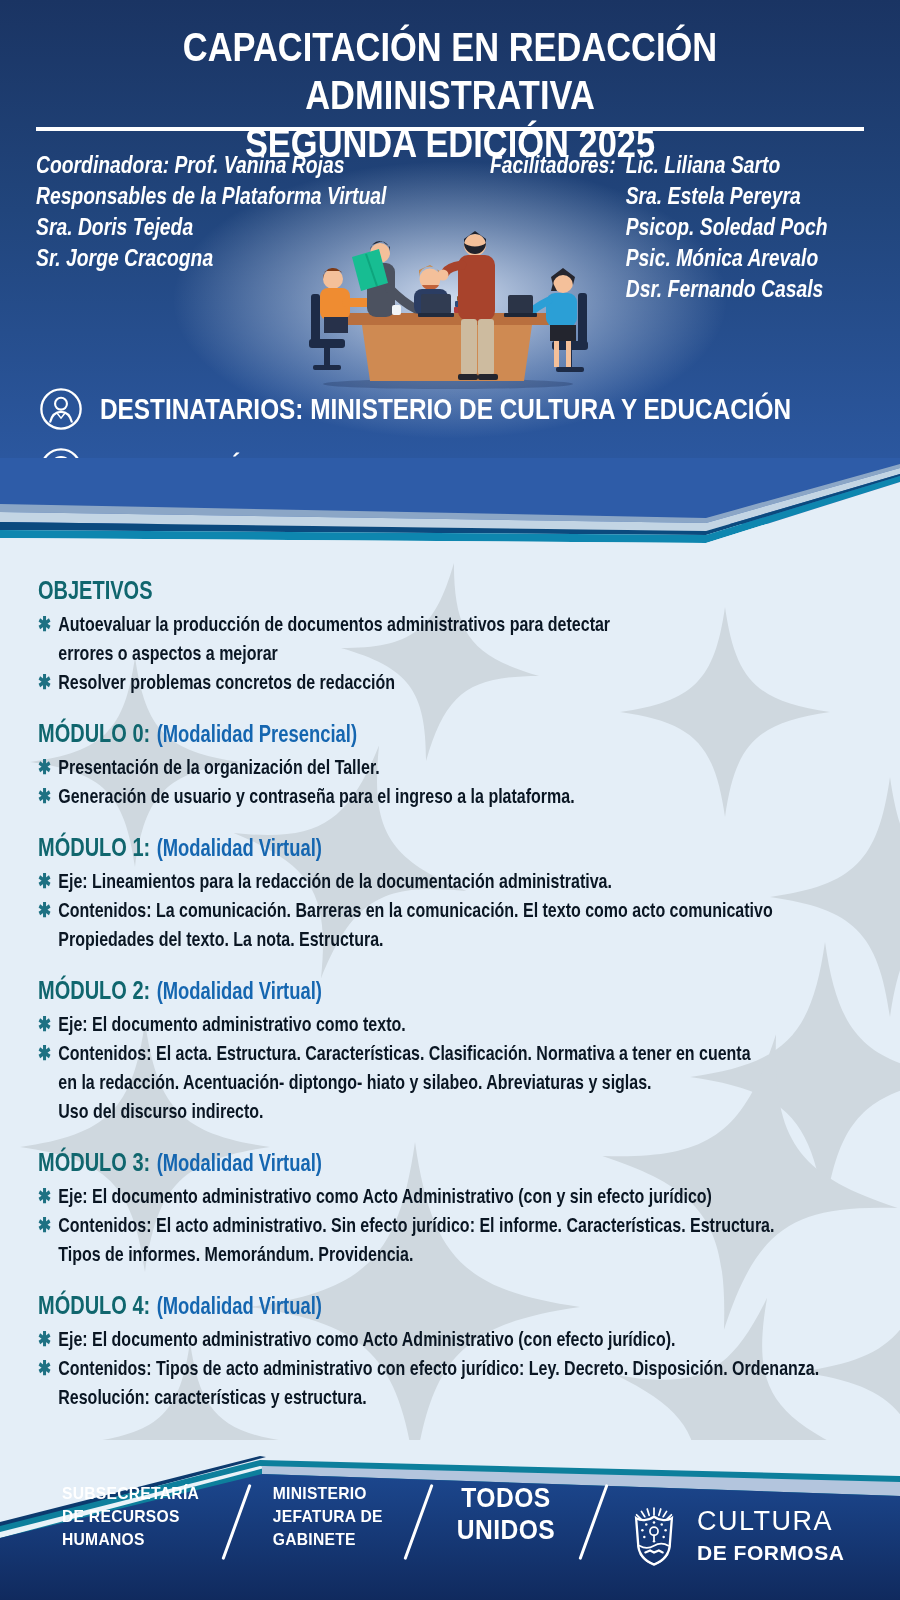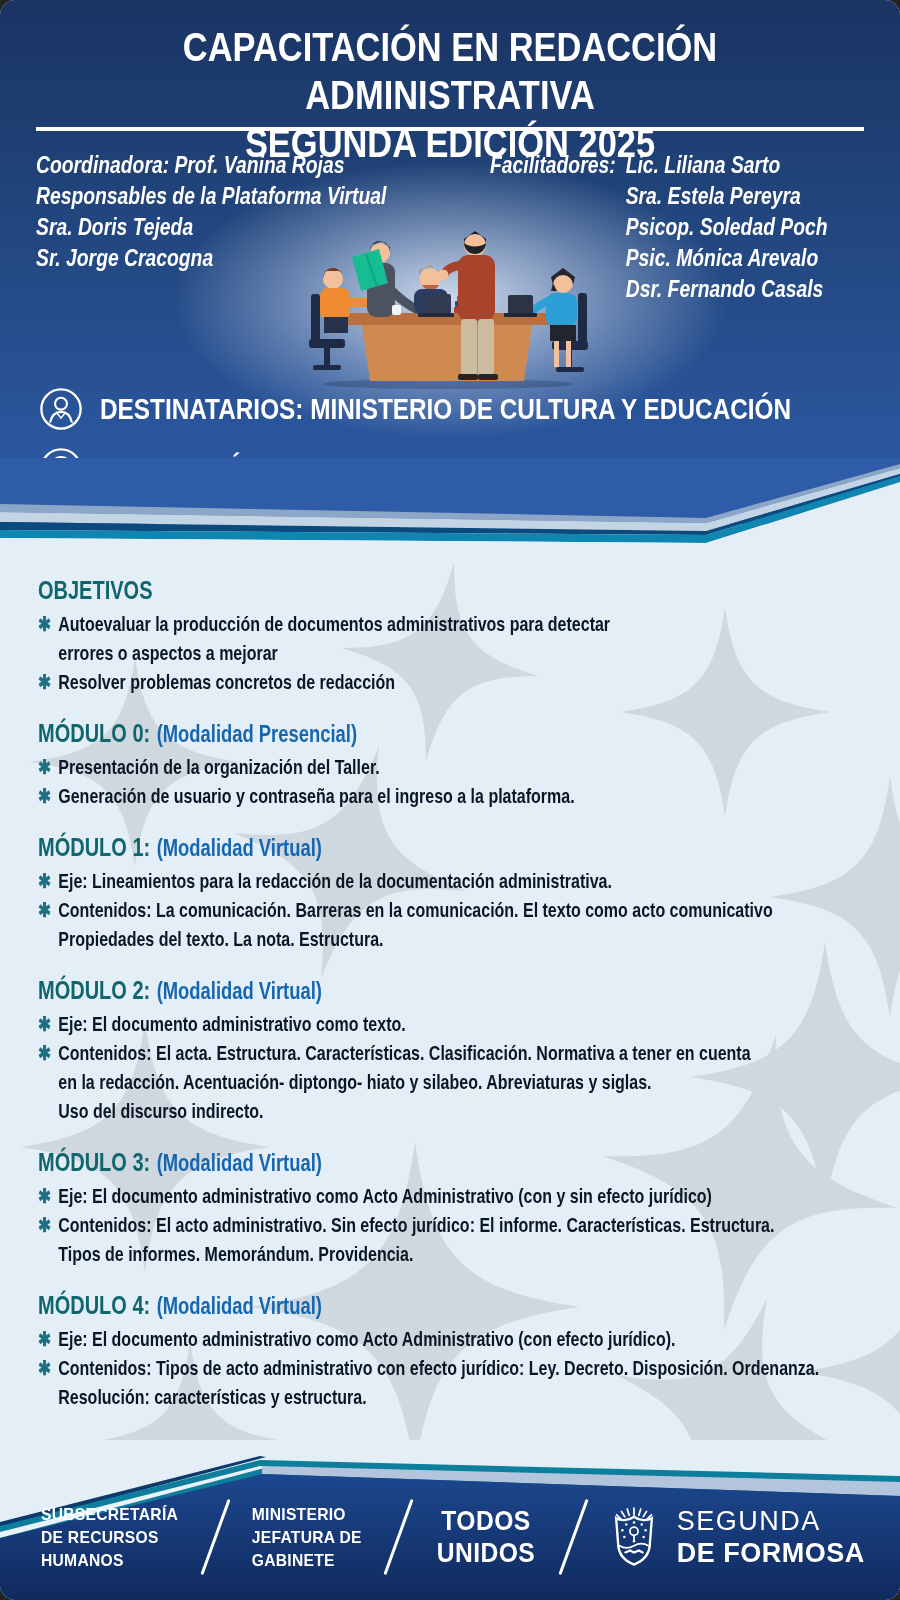--- a/index.html
+++ b/index.html
@@ -1,18 +1,18 @@
 <!DOCTYPE html>
 <html><head>
 <meta charset="utf-8">
 <style>
   html,body { margin:0; padding:0; background:#222; }
   .poster {
     position:relative; width:900px; height:1600px; overflow:hidden;
-    background:#e4eef7; font-family:"Liberation Sans", sans-serif;border-radius:15px;
+    background:#e4eef7; font-family:"Liberation Sans", sans-serif;
     -webkit-font-smoothing:antialiased;
   }
   
   .header-bg {
     position:absolute; left:0; top:0; width:900px; height:524px;
     background:linear-gradient(180deg,#1a3463 0%, #21457c 40%, #2e5ca8 100%);
   }
   .glow {
     position:absolute; left:170px; top:160px; width:560px; height:280px;
     background:radial-gradient(ellipse at center, rgba(235,243,255,.85) 0%, rgba(235,243,255,.35) 40%, rgba(235,243,255,0) 70%);
@@ -58,28 +58,28 @@
     position:relative; padding-left:26px; font-size:20.5px; font-weight:bold;
     color:#0a1623; line-height:29px; white-space:pre-line;
   }
   .bullet-marker {
     position:absolute; left:0; top:1px; color:#1e7183; font-size:20px; font-weight:bold;
   }
   
   .footer-svg { position:absolute; left:0; top:1440px; width:900px; height:160px; display:block; }
   .footer-content {
     position:absolute; left:0; top:1482px; width:900px; height:110px; z-index:3;
-    display:flex; align-items:center; justify-content:center; gap:30px; color:#ffffff;
+    display:flex; justify-content:center; gap:30px; color:#ffffff;
   }
   .org { font-size:17px; font-weight:bold; line-height:23px; letter-spacing:.3px; transform:scaleX(.92); }
   .slash { width:3px; height:80px; background:#ffffff; transform:rotate(20deg); border-radius:3px; }
   .slogan { font-size:28px; font-weight:bold; line-height:32px; text-align:center; transform:scaleX(.88); letter-spacing:.5px; }
   .gov { display:flex; align-items:center; gap:14px; }
   .gov-line1 { font-size:27px; font-weight:normal; letter-spacing:1.5px; line-height:32px; }
-  .gov-line2 { font-size:27px; font-weight:bold; letter-spacing:.5px; line-height:32px; }
+  .gov-line2 { font-size:21px; font-weight:bold; letter-spacing:.5px; line-height:32px; }
 </style>
 </head>
 <body>
 
 <div class="poster">
 
   <div class="header-bg"></div>
   <div class="glow"></div>
 
   <div class="title">
@@ -342,19 +342,19 @@
             <circle cx="22" cy="19" r="1.3"></circle>
             <circle cx="38" cy="19" r="1.3"></circle>
           <circle cx="18" cy="25" r="1.3"></circle>
             <circle cx="42" cy="25" r="1.3"></circle>
           <circle cx="20" cy="32" r="1.3"></circle>
             <circle cx="40" cy="32" r="1.3"></circle>
           <circle cx="30" cy="36.5" r="1.3"></circle>
         </g>
       </svg>
       <div>
-        <div class="gov-line1">SEGUNDA</div>
+        <div class="gov-line1">CULTURA</div>
         <div class="gov-line2">DE FORMOSA</div>
       </div>
     </div>
   </div>
 
 </div>
 
 </body></html>

